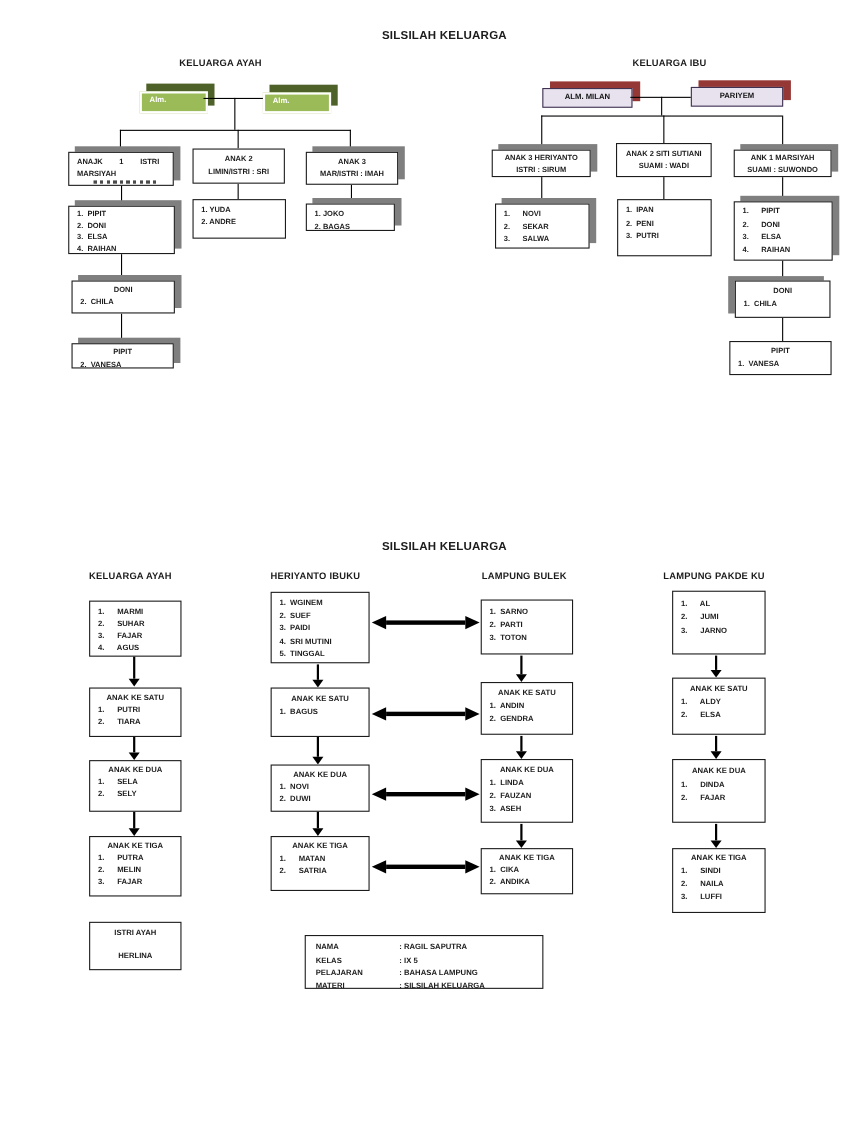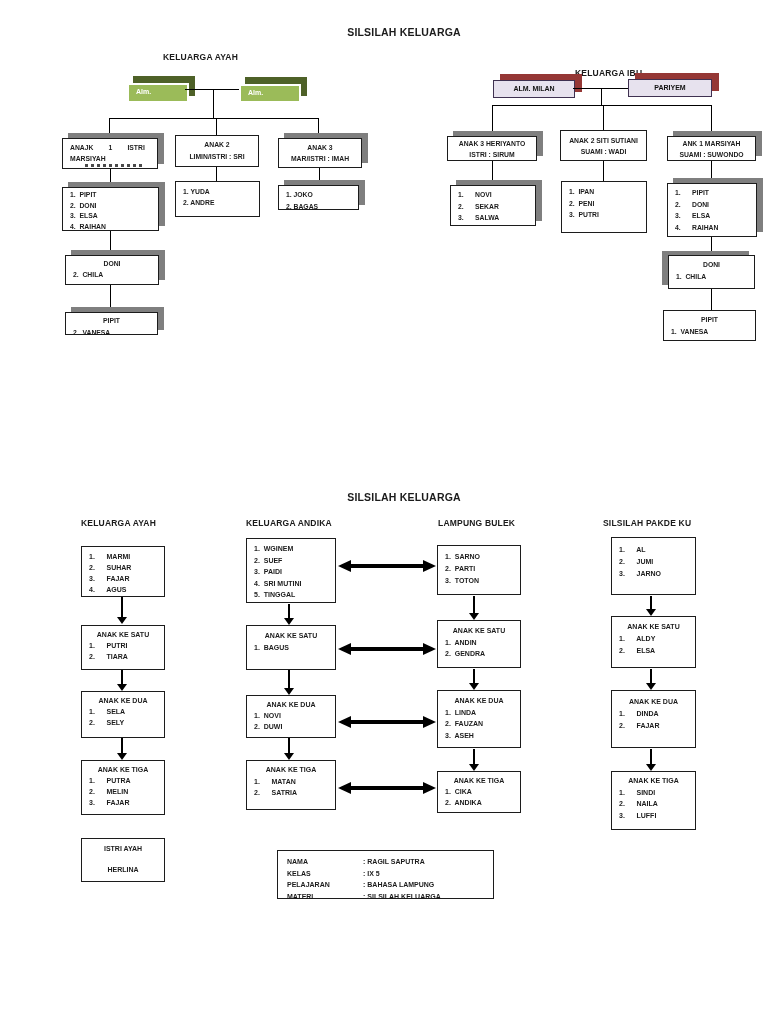--- a/index.html
+++ b/index.html
@@ -39,21 +39,21 @@
   .info-value{white-space:nowrap;}
 </style>
 </head>
 <body>
 
 <div class="page">
 
   <div class="doc-title" style="left:304px;top:26px;width:200px">SILSILAH KELUARGA</div>
 
   <div class="sec-head" style="left:163px;top:52px">KELUARGA AYAH</div>
-  <div class="sec-head" style="left:575px;top:68px">KELUARGA IBU</div>
+  <div class="sec-head" style="left:575px;top:52px">KELUARGA IBU</div>
 
   <div class="abs greenbox" style="left:127px;top:83px;width:58px;height:16px">
     <div class="glabel">Alm.</div>
   </div>
   <div class="abs greenbox" style="left:239px;top:84px;width:58px;height:15px">
     <div class="glabel">Alm.</div>
   </div>
 
   <div class="line" style="left:185px;top:89px;width:54px;height:1.4px"></div>
   <div class="line" style="left:212.5px;top:89px;width:1.4px;height:29px"></div>
@@ -167,23 +167,23 @@
   <div class="box" style="left:663px;top:310px;width:93px;height:31px;padding-top:3px;line-height:12px">
     <div class="bx-head">PIPIT</div>
     <div>
         <div class="ln">1.  VANESA</div>
       </div>
   </div>
 
   <div class="doc-title" style="left:304px;top:491px;width:200px">SILSILAH KELUARGA</div>
 
   <div class="sec-head" style="left:81px;top:518px">KELUARGA AYAH</div>
-  <div class="sec-head" style="left:246px;top:518px">KELUARGA ANDIKA</div>
+  <div class="sec-head" style="left:246px;top:518px">HERIYANTO IBUKU</div>
   <div class="sec-head" style="left:438px;top:518px">LAMPUNG BULEK</div>
-  <div class="sec-head" style="left:603px;top:518px">SILSILAH PAKDE KU</div>
+  <div class="sec-head" style="left:603px;top:518px">LAMPUNG PAKDE KU</div>
 
   <div class="box b2" style="left:81px;top:546px;width:84px;height:51px;padding-top:4px;line-height:11px">
       <div class="ln">1.      MARMI</div>
       <div class="ln">2.      SUHAR</div>
       <div class="ln">3.      FAJAR</div>
       <div class="ln">4.      AGUS</div>
     </div>
   <div class="varrow" style="left:120.6px;top:597px;height:20px"></div>
   <div class="box b2" style="left:81px;top:625px;width:84px;height:45px;padding-top:3px;line-height:11px">
     <div class="bx-head">ANAK KE SATU</div>

